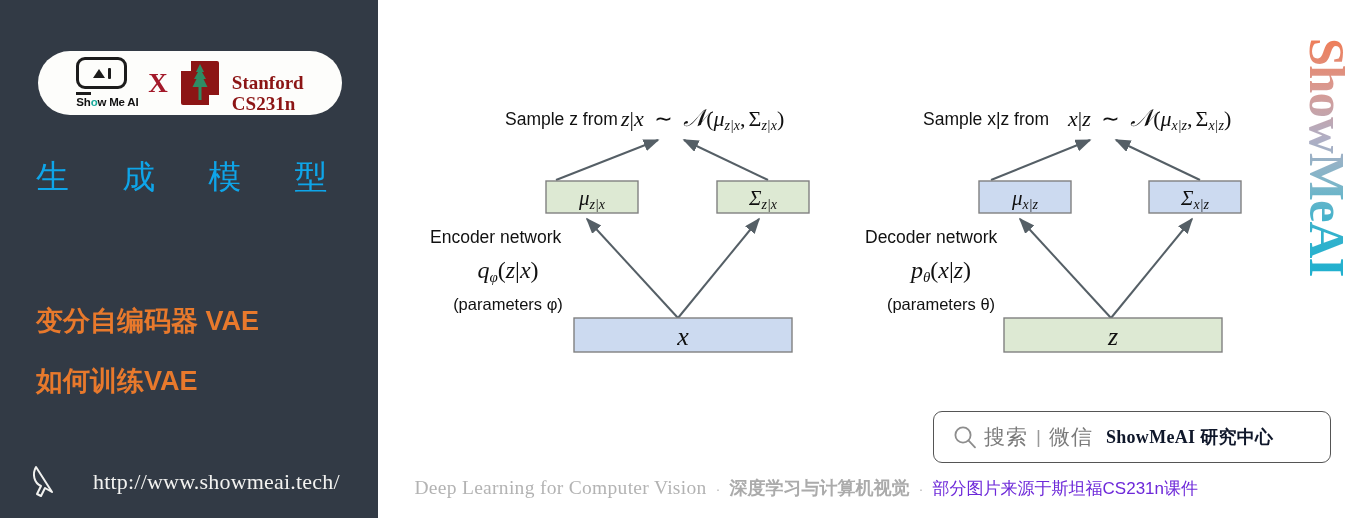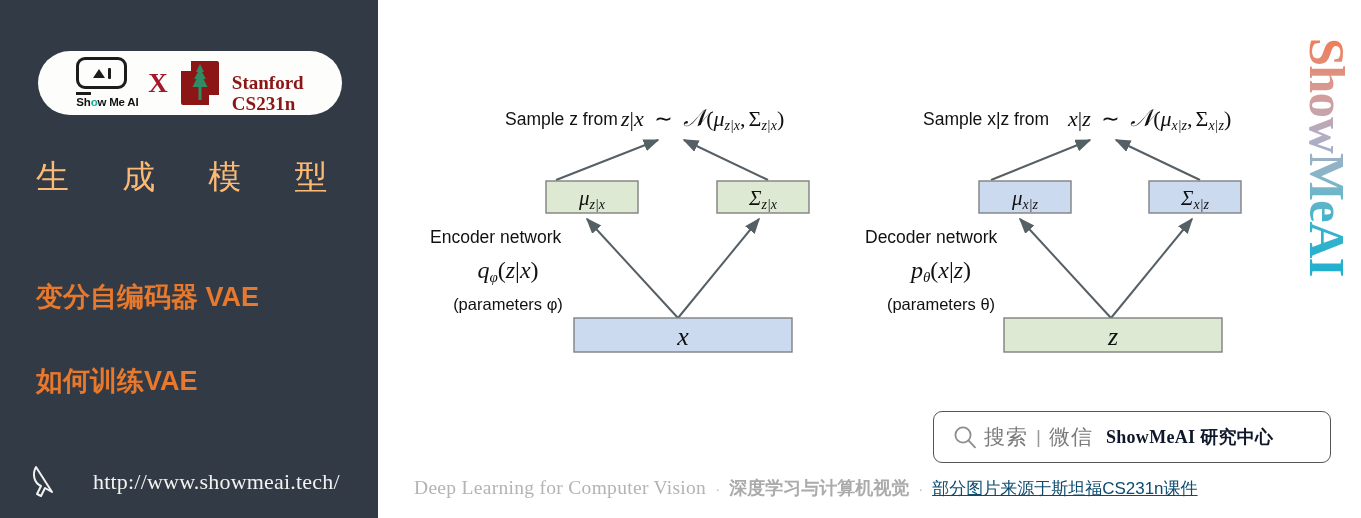--- a/index.html
+++ b/index.html
@@ -50,28 +50,28 @@
   .stanford-seal .scut1{position:absolute;left:-1px;top:-1px;width:14px;height:13px;background:#fdfdfb;}
   .stanford-seal .scut2{position:absolute;right:-1px;bottom:-1px;width:14px;height:13px;background:#fdfdfb;}
   .stanford-seal .tree{position:absolute;left:11px;top:4px;}
   .stanford-text{
     font-family:"Liberation Serif",serif;color:#8c1515;
     font-size:19px;font-weight:bold;line-height:1.12;white-space:nowrap;margin-top:20px;
   }
 
   #section-title{
     position:absolute;left:36px;top:160px;width:310px;
-    color:#fdba74;font-size:33px;font-weight:500;letter-spacing:22px;
+    color:#0ea5e9;font-size:33px;font-weight:500;letter-spacing:22px;
     line-height:1;white-space:nowrap;
   }
   .topic{
     position:absolute;left:36px;color:#e8792c;font-weight:bold;
     font-size:27px;line-height:1;white-space:nowrap;
   }
-  #topic-1{top:284px;}
+  #topic-1{top:308px;}
   #topic-2{top:368px;}
 
   #site-url-row{
     position:absolute;left:30px;top:463px;display:flex;align-items:center;gap:29px;
   }
   #site-url{
     color:#f2f2f0;font-family:"Liberation Serif",serif;
     font-size:22px;white-space:nowrap;letter-spacing:.2px;
   }
 
@@ -106,27 +106,27 @@
   #wechat-pill .sstr{color:#7a7a7a;font-size:21px;letter-spacing:1px;white-space:nowrap;}
   #wechat-pill .sdiv{color:#9a9a9a;font-size:19px;margin:0 2px;}
   #wechat-pill .sbold{
     color:#0f172a;font-size:18px;font-weight:bold;white-space:nowrap;
     font-family:"Liberation Serif",serif;margin-left:7px;letter-spacing:.3px;
   }
 
   
   #footer{
     position:absolute;left:0;top:476px;width:820px;
-    display:flex;align-items:center;justify-content:flex-start;gap:9px;
-    color:#b3b3b3;white-space:nowrap;margin-left:36px;
+    display:flex;align-items:center;justify-content:flex-end;gap:9px;
+    color:#b3b3b3;white-space:nowrap;
   }
   #footer .en{font-family:"Liberation Serif",serif;font-size:19.5px;letter-spacing:.3px;}
   #footer .dot{font-size:15px;color:#bdbdbd;}
   #footer .cn-b{font-size:18px;font-weight:bold;color:#ababab;}
-  #footer .cn{font-size:17px;color:#0c4a6e;text-decoration:underline;}
+  #footer .cn{font-size:17px;color:#6d28d9;}
 </style>
 </head>
 <body>
 
 <div id="page">
 
   <div id="sidebar">
 
     <div id="brand-badge">
       <div class="smai-logo">

